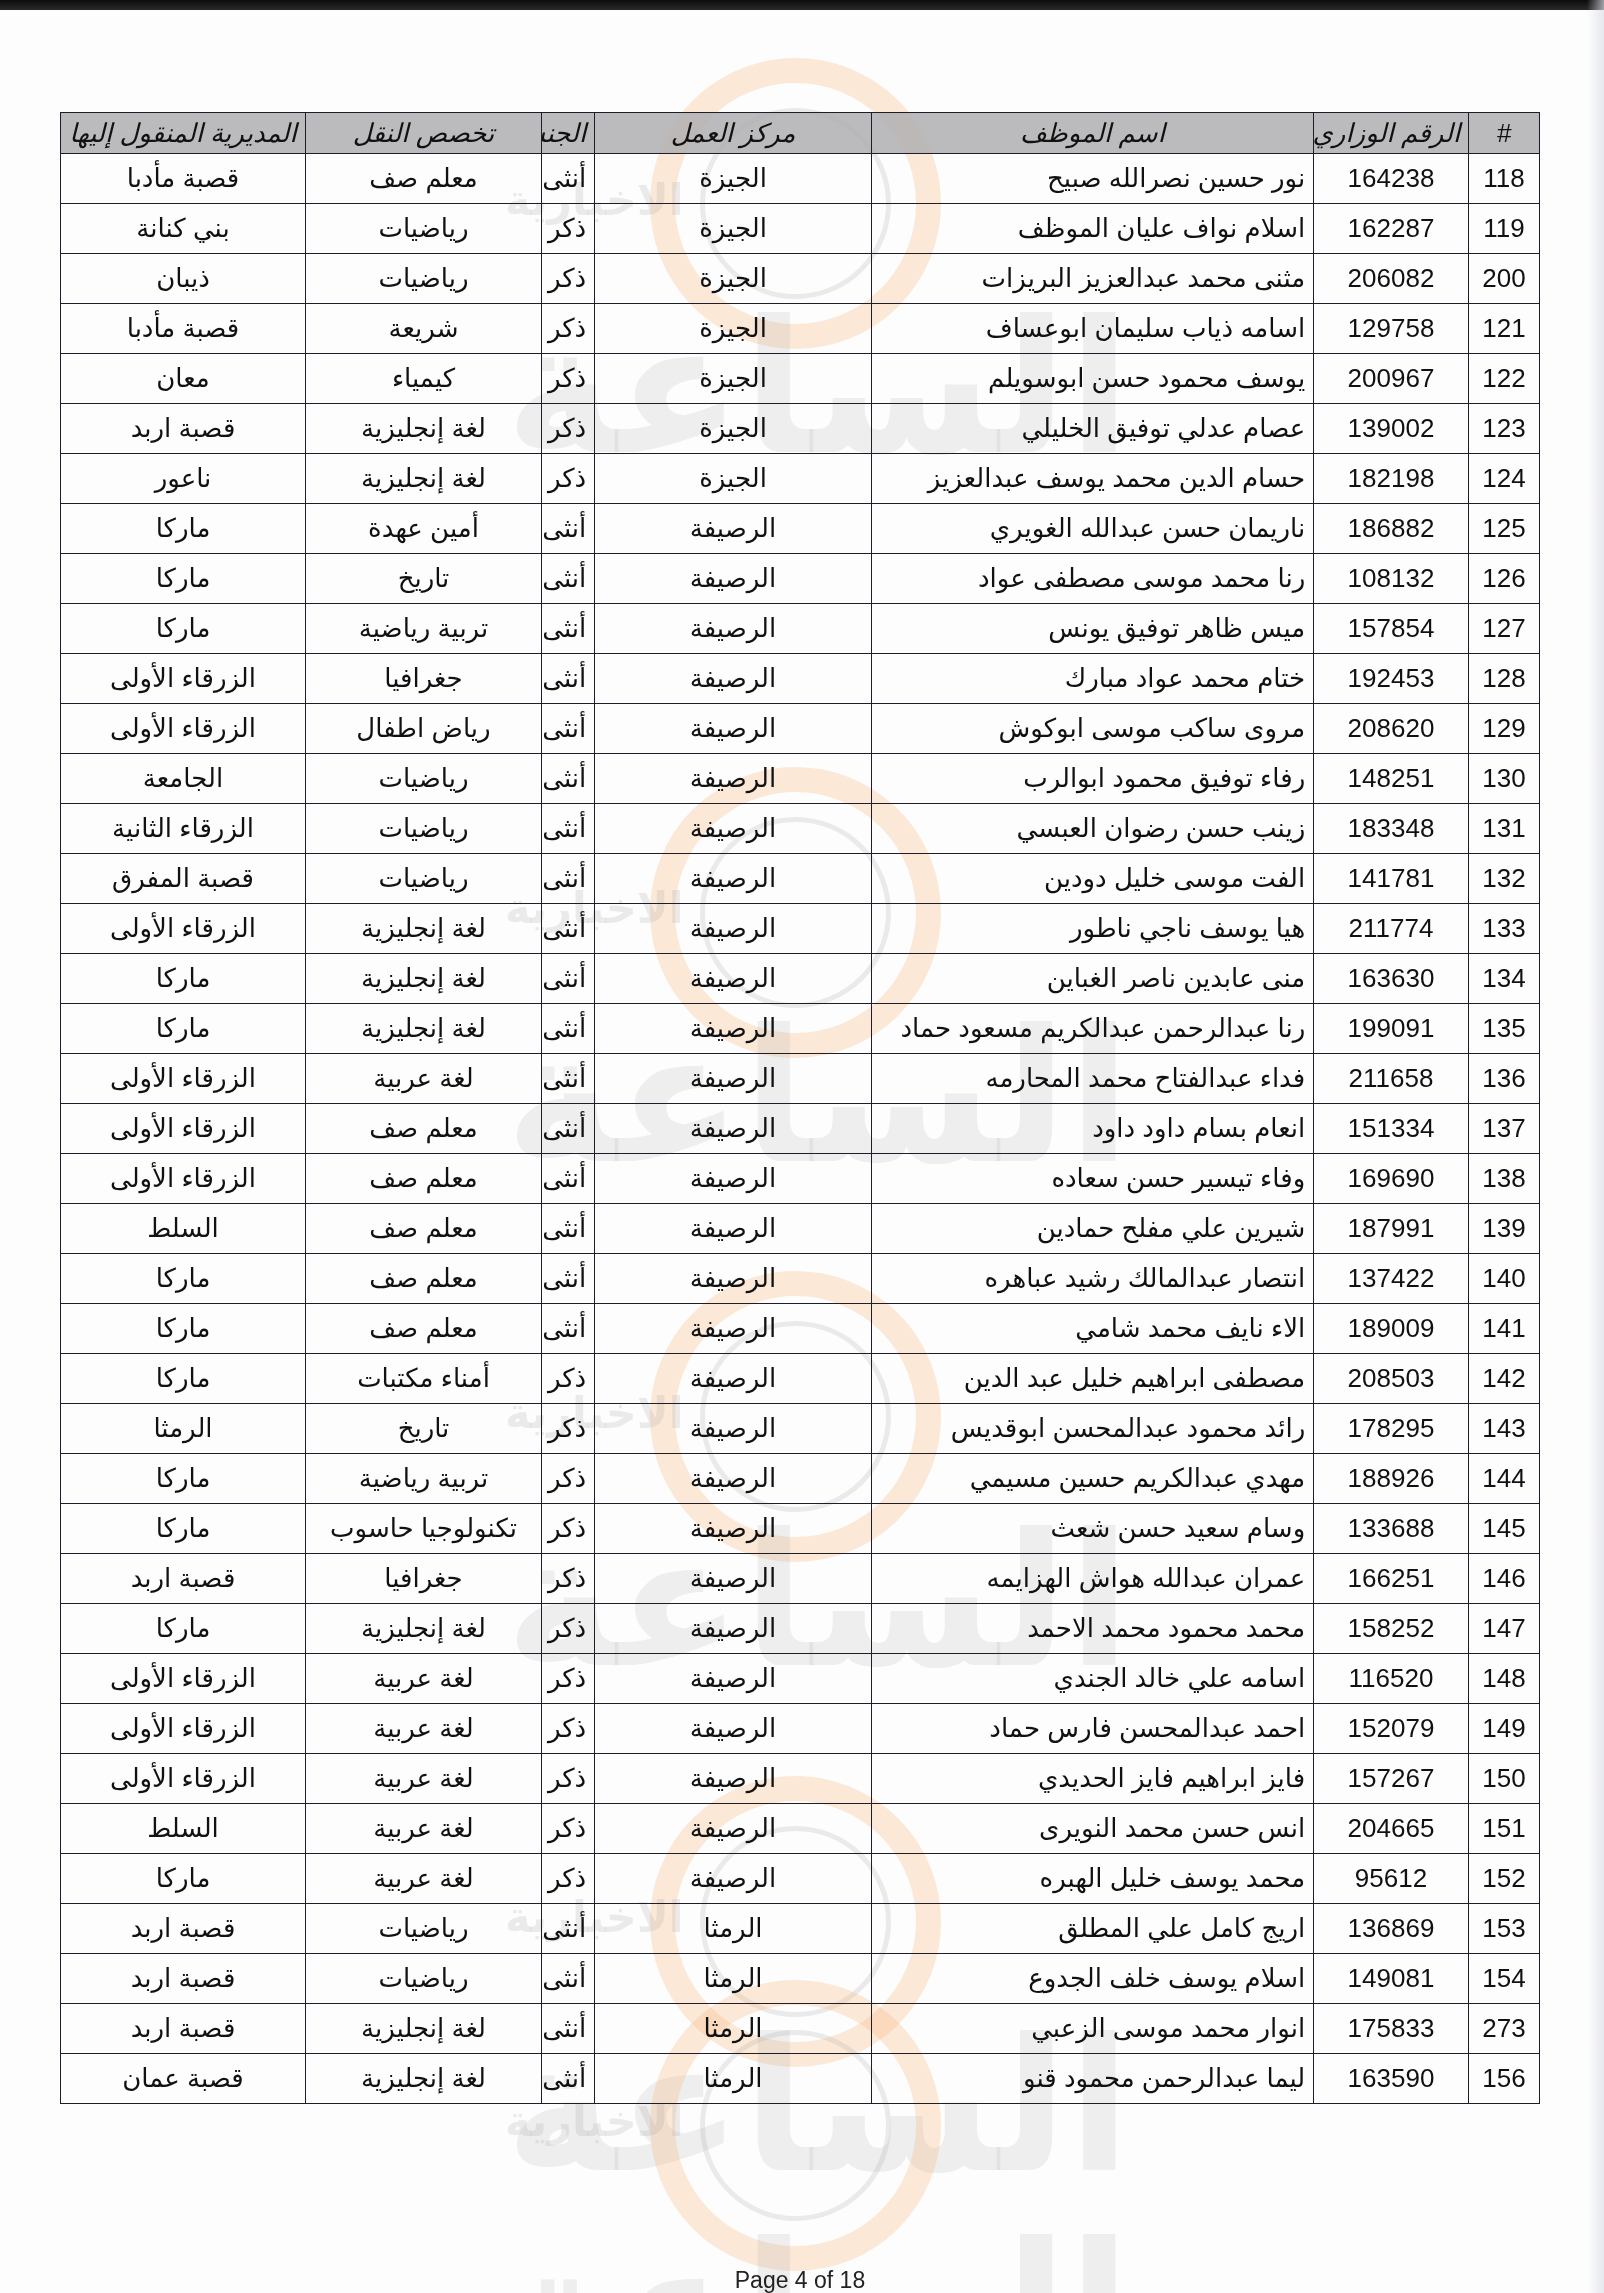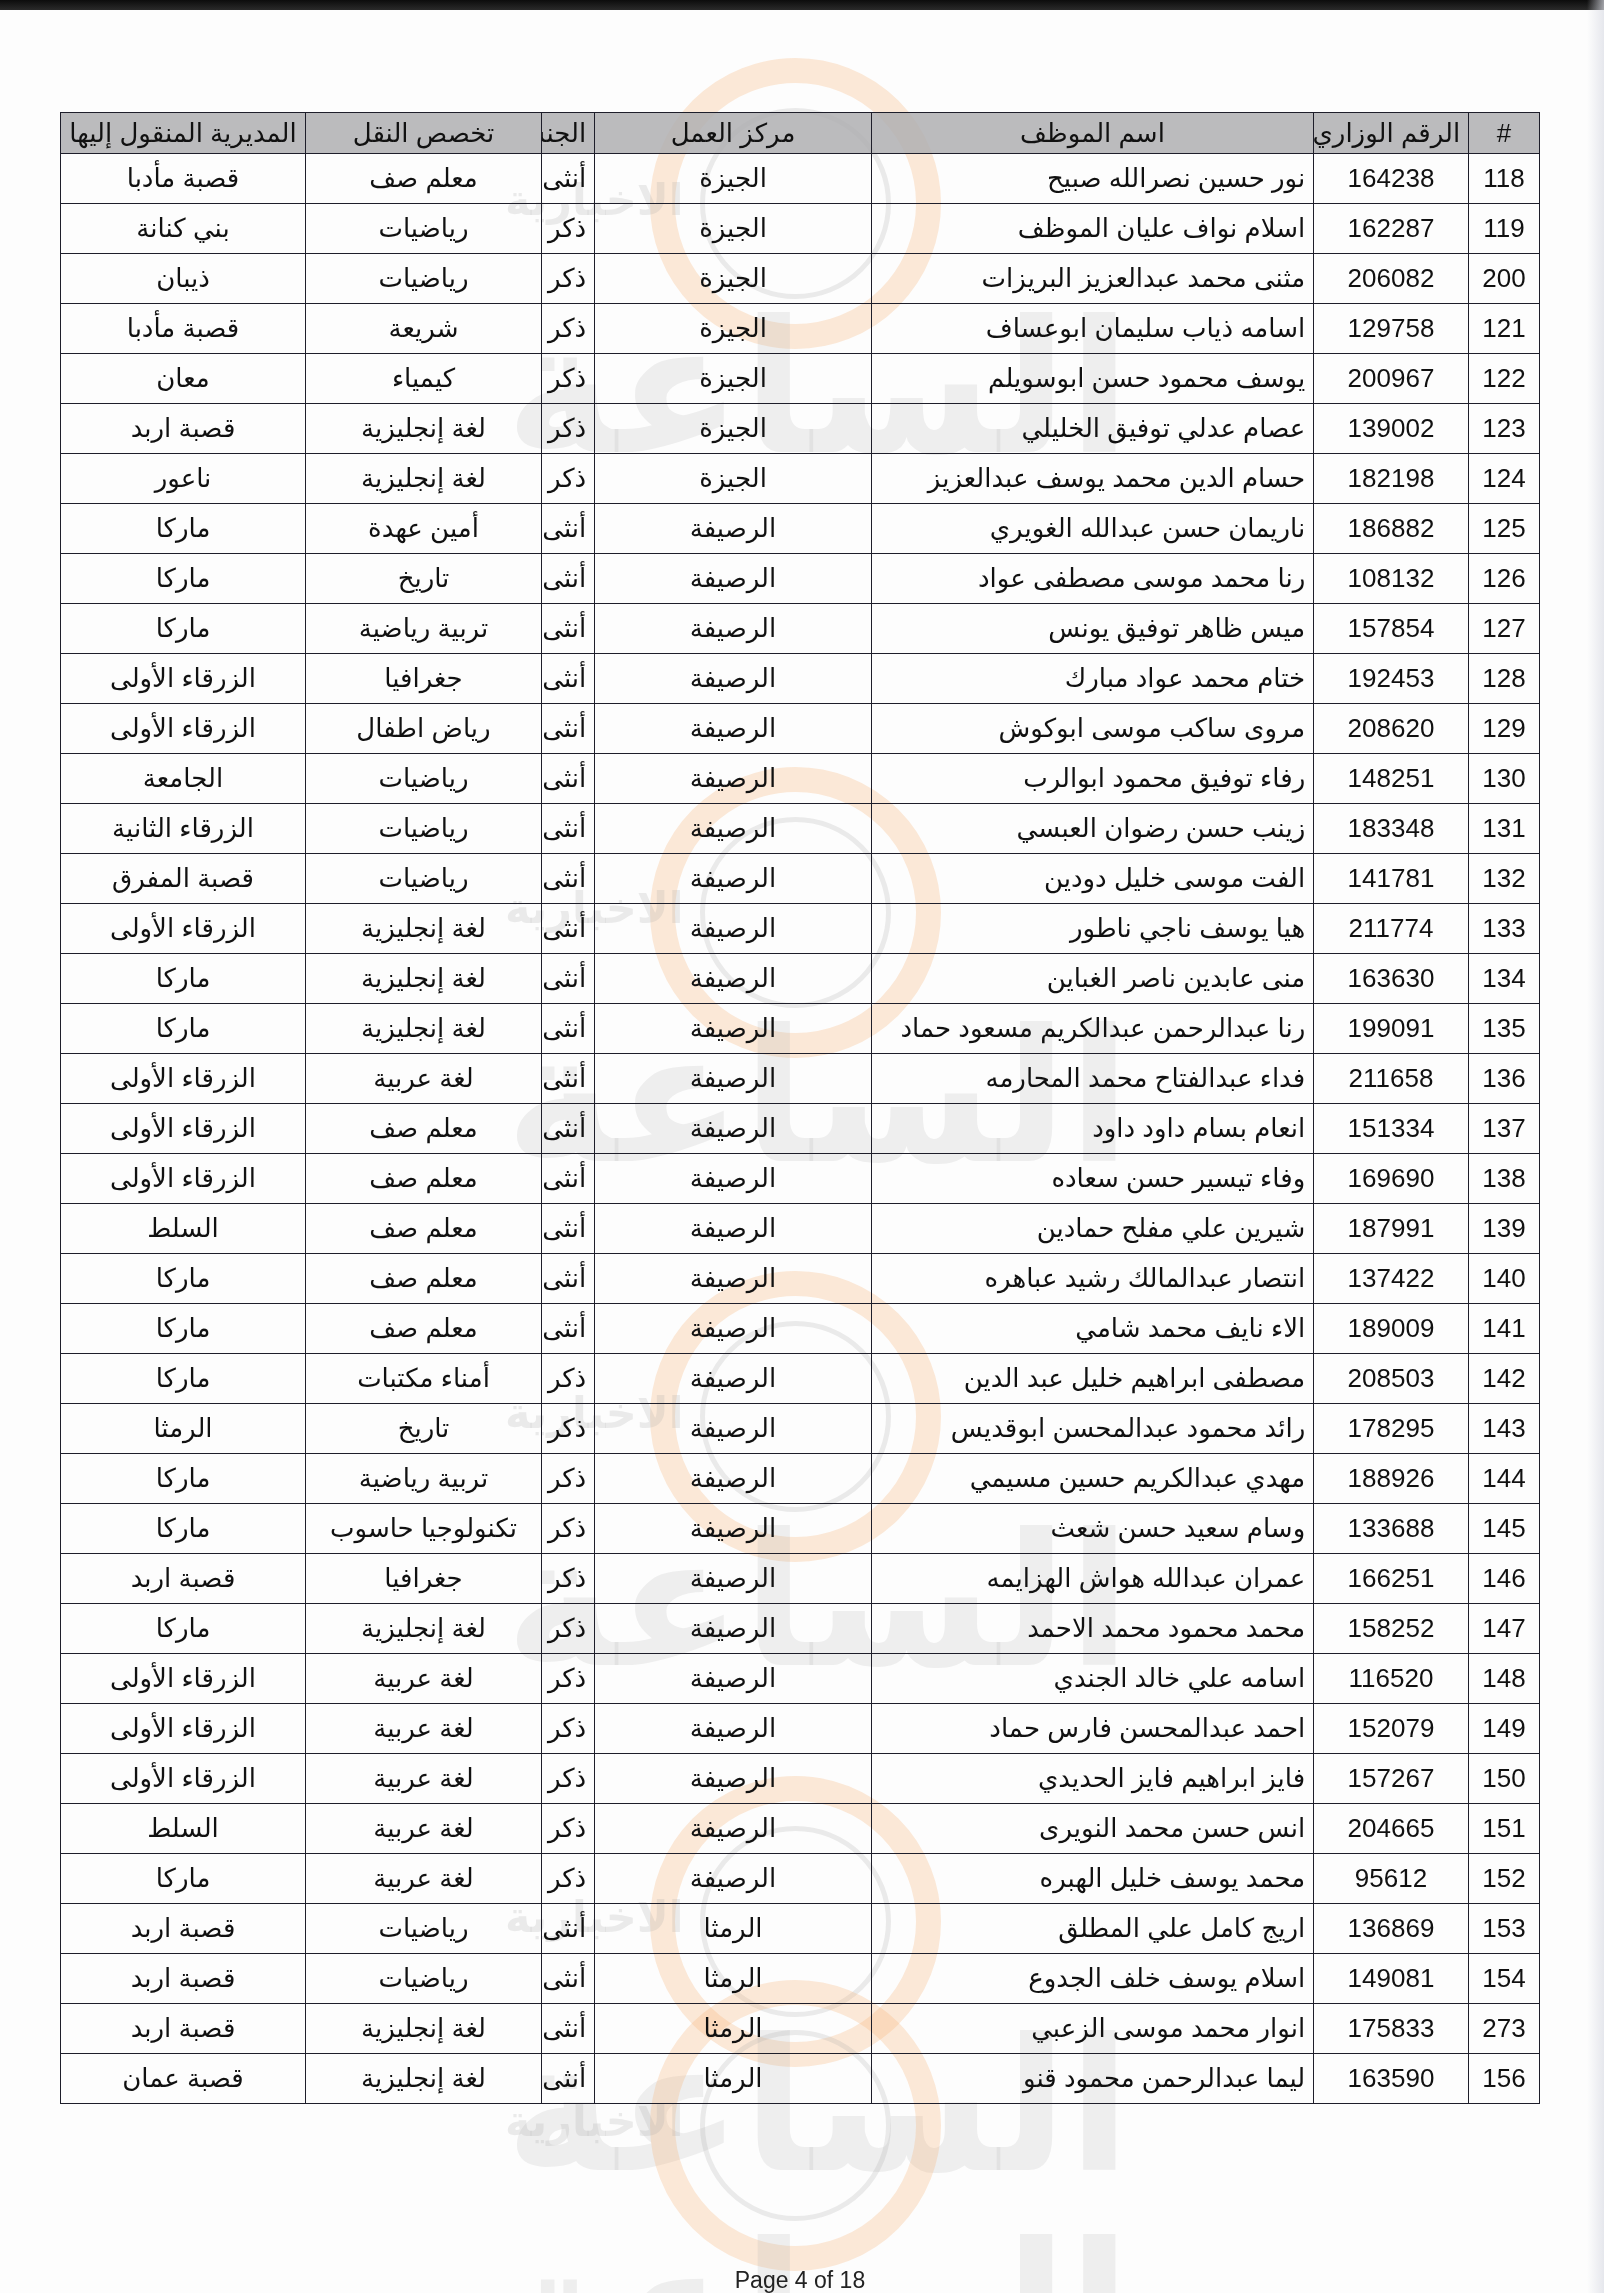--- a/index.html
+++ b/index.html
@@ -45,20 +45,21 @@
       z-index: 2;
     }
     table.transfer th, table.transfer td {
       border: 1.9px solid #1e1e2a; padding: 0 7.8px;
       font-size: 26px; color: #111;
       white-space: nowrap; overflow: hidden;
     }
     table.transfer th {
       background: rgba(175,175,178,0.85); height: 40px; font-weight: normal;
       text-align: center;
+      font-style: italic;
     }
     table.transfer td { height: 49px; background: transparent; }
     td.c-num, td.c-id { font-size: 29px; text-align: center; direction: ltr; }
     td.c-name { text-align: right; padding-right: 5.8px; margin-top: 46px; }
     td.c-center, td.c-gender, td.c-spec, td.c-dir { text-align: center; }
     col.w-num { width: 71px; }
     col.w-id { width: 155px; }
     col.w-name { width: 442px; }
     col.w-center { width: 277px; }
     col.w-gender { width: 53px; }

